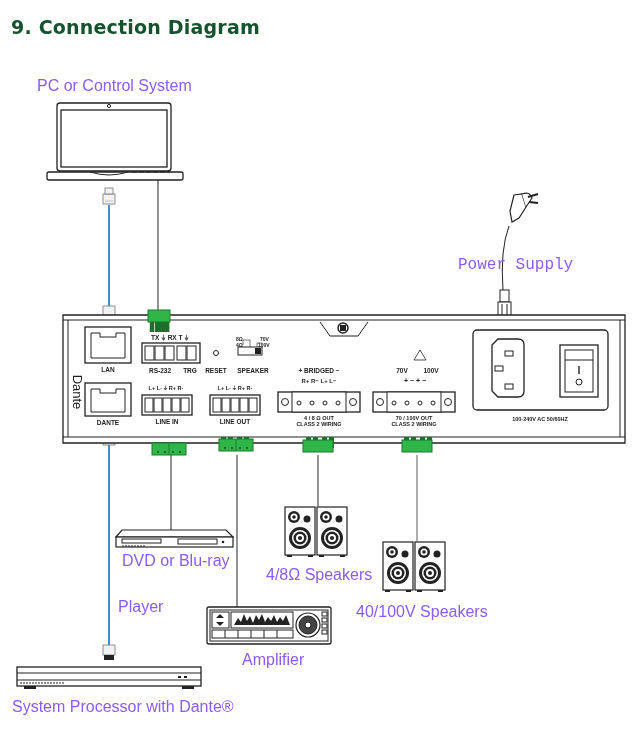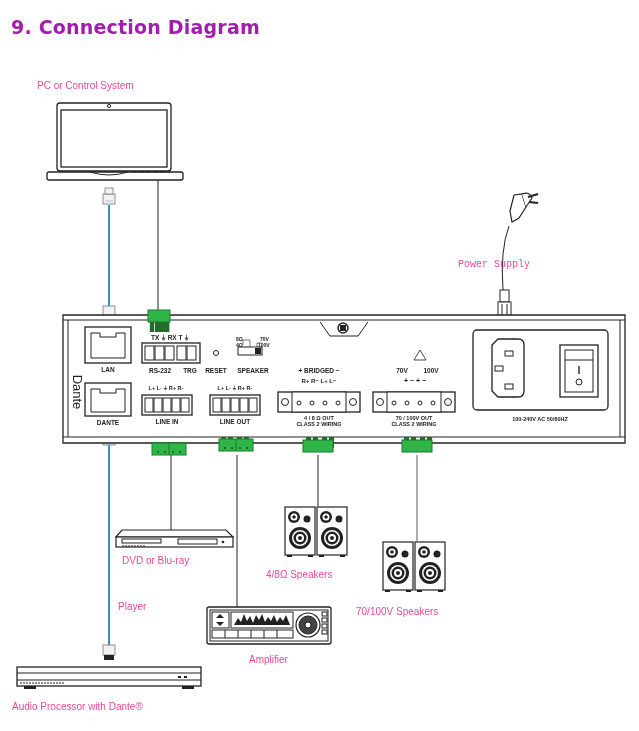--- a/index.html
+++ b/index.html
@@ -1,18 +1,18 @@
 <!DOCTYPE html>
 <html><head>
 <meta charset="utf-8">
 <style>
   html, body { margin:0; padding:0; background:#ffffff; }
   body { width:639px; height:731px; position:relative; overflow:hidden; font-family:"Liberation Sans", sans-serif; }
-  #page-title { position:absolute; left:11px; top:16px; margin:0; font-family:"DejaVu Sans", sans-serif; font-weight:bold; font-size:19px; color:#a21caf; letter-spacing:0.2px; }
-  .label { position:absolute; font-family:"Liberation Sans", sans-serif; font-size:10px; color:#ec4899; line-height:18px; white-space:nowrap; }
+  #page-title { position:absolute; left:11px; top:16px; margin:0; font-family:"DejaVu Sans", sans-serif; font-weight:bold; font-size:19px; color:#14532d; letter-spacing:0.2px; }
+  .label { position:absolute; font-family:"Liberation Sans", sans-serif; font-size:16px; color:#8b5cf6; line-height:18px; white-space:nowrap; }
   .plabel { font-family:"Liberation Sans", sans-serif; font-weight:bold; fill:#222; }
   svg#diagram { position:absolute; left:0; top:0; }
 </style>
 </head>
 <body>
 
 <h1 id="page-title">9. Connection Diagram</h1>
 
 <svg id="diagram" width="639" height="731" viewBox="0 0 639 731" xmlns="http://www.w3.org/2000/svg">
   <defs>
@@ -277,15 +277,15 @@
     <rect x="24" y="686" width="12" height="3" fill="#222"></rect>
       <rect x="182" y="686" width="12" height="3" fill="#222"></rect>
   </g>
 </svg>
 
 <div class="label" style="left:37px; top:77px;">PC or Control System</div>
 <div class="label" style="left:458px; top:256px;font-family:Liberation Mono, monospace;">Power Supply</div>
 <div class="label" style="left:122px; top:552px;">DVD or Blu-ray</div>
 <div class="label" style="left:118px; top:598px;">Player</div>
 <div class="label" style="left:266px; top:566px;">4/8Ω Speakers</div>
-<div class="label" style="left:356px; top:603px;">70/100V Speakers</div>
-<div class="label" style="left:242px; top:651px;margin-left:7px;">Amplifier</div>
-<div class="label" style="left:12px; top:698px;">Audio Processor with Dante®</div>
+<div class="label" style="left:356px; top:603px;">40/100V Speakers</div>
+<div class="label" style="left:242px; top:651px;">Amplifier</div>
+<div class="label" style="left:12px; top:698px;">System Processor with Dante®</div>
 
 </body></html>

